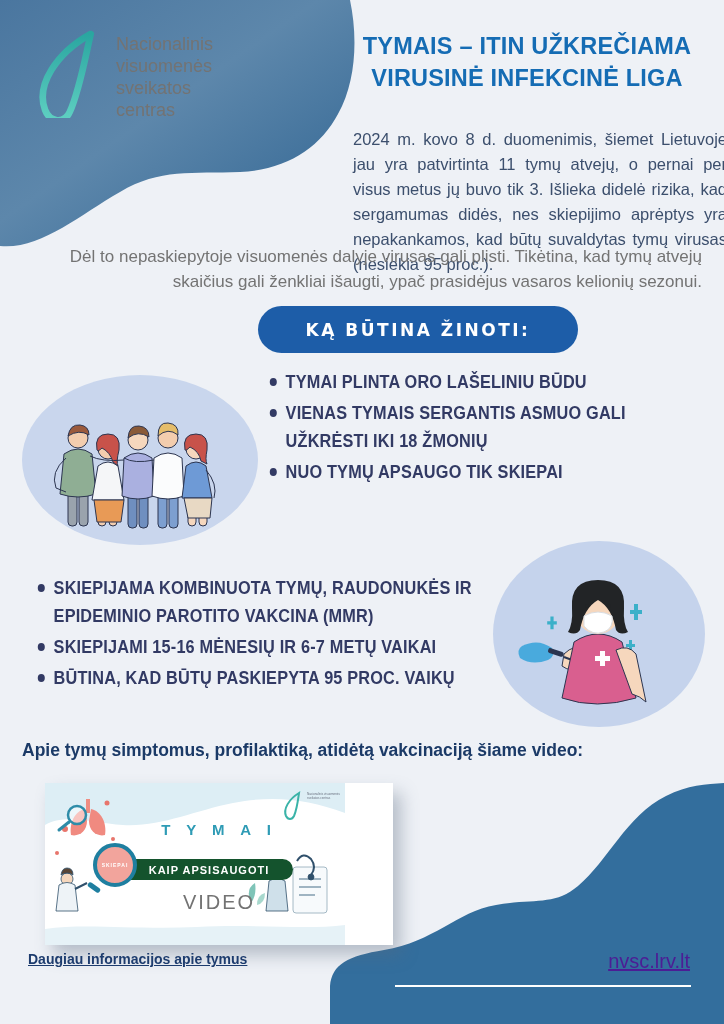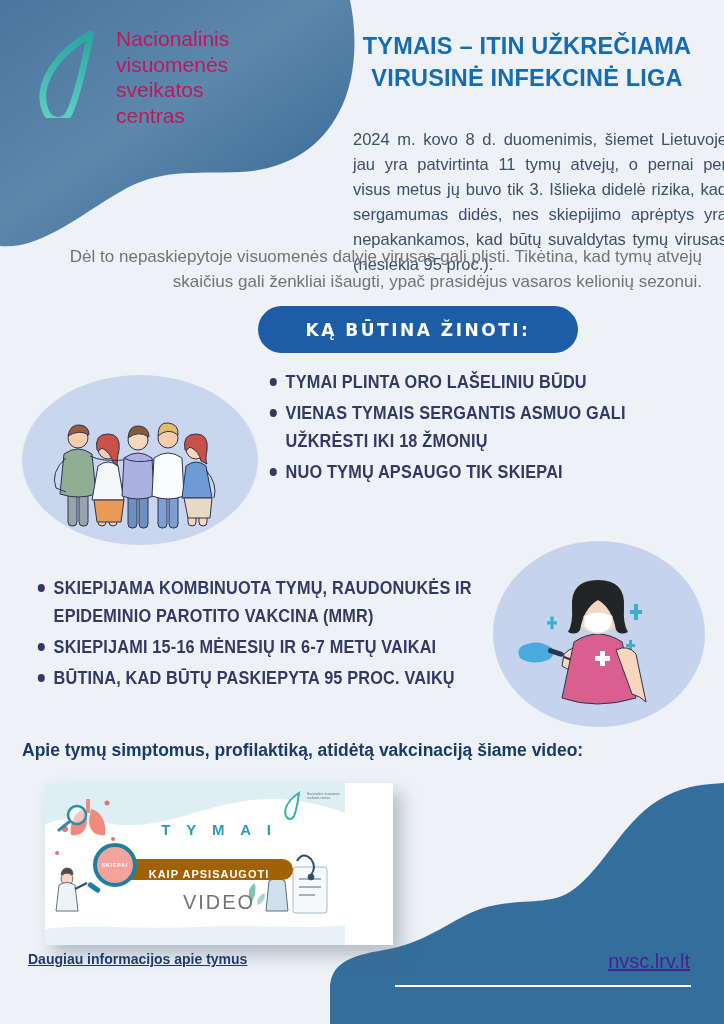--- a/index.html
+++ b/index.html
@@ -6,21 +6,21 @@
   body{font-family:"Liberation Sans",sans-serif;background:#dfe4ec;}
   .page{position:relative;width:724px;height:1024px;background:#eef1f6;overflow:hidden;margin:0 auto;}
 
   
   .top-blob{position:absolute;left:0;top:0;width:724px;height:260px;pointer-events:none;}
   .bottom-blob{position:absolute;left:324px;top:734px;width:400px;height:290px;pointer-events:none;}
 
   
   .logo-wrap{position:absolute;left:28px;top:26px;display:flex;gap:12px;}
   .logo-icon{width:76px;height:92px;}
-  .org-name{margin-top:0;font-size:21px;font-weight:500;color:#be185d;line-height:1.22;}
+  .org-name{margin-top:8px;font-size:18px;font-weight:500;color:#737373;line-height:1.22;}
 
   
   .title{position:absolute;left:336px;top:30px;width:382px;text-align:center;
          color:#156cb4;font-size:23.5px;font-weight:700;line-height:1.38;letter-spacing:.2px;}
   .intro{position:absolute;left:338px;top:112px;width:374px;font-size:16.5px;color:#3c4f6d;
          line-height:1.52;text-align:justify;}
   .para2{position:absolute;left:24px;top:245px;width:678px;font-size:17px;color:#737373;
          line-height:1.45;text-align:right;}
 
   
@@ -42,22 +42,22 @@
   .vax-illu{position:absolute;left:488px;top:538px;width:222px;height:192px;}
 
   
   .video-intro{position:absolute;left:22px;top:740px;width:640px;font-size:17.5px;font-weight:700;color:#1b3a67;}
   .video-card{position:absolute;left:45px;top:783px;width:348px;height:162px;background:#fff;
               box-shadow:8px 10px 16px rgba(90,105,125,.38);cursor:pointer;}
   .vc-svg{position:absolute;left:0;top:0;width:300px;height:162px;}
   .vc-title{position:absolute;left:0;top:38px;width:100%;text-align:center;color:#2e9bb5;
             font-size:15px;font-weight:700;letter-spacing:6px;}
   .vc-pill{position:absolute;left:62px;top:76px;width:168px;height:21px;border-radius:11px;
-           background:#a16207;color:#fff;font-size:11px;font-weight:700;letter-spacing:1px;
-           display:flex;align-items:flex-end;justify-content:center;padding-left:18px;}
+           background:#14532d;color:#fff;font-size:11px;font-weight:700;letter-spacing:1px;
+           display:flex;align-items:center;justify-content:center;padding-left:18px;}
   .vc-mag{position:absolute;left:48px;top:60px;width:44px;height:44px;border-radius:50%;
           background:#f2a49c;border:4px solid #1f7fa0;box-sizing:border-box;
           display:flex;align-items:center;justify-content:center;color:#fff;font-size:5px;
           font-weight:700;letter-spacing:1px;}
   .vc-mag-handle{position:absolute;left:42px;top:102px;width:14px;height:5px;background:#1f7fa0;
           border-radius:3px;transform:rotate(35deg);}
   .vc-video{position:absolute;left:0;top:108px;width:100%;text-align:center;color:#737373;
             font-size:20px;font-weight:500;letter-spacing:2px;}
   .vc-logo-lines{position:absolute;left:262px;top:10px;width:34px;font-size:3px;line-height:1.3;color:#6b7280;}
 

